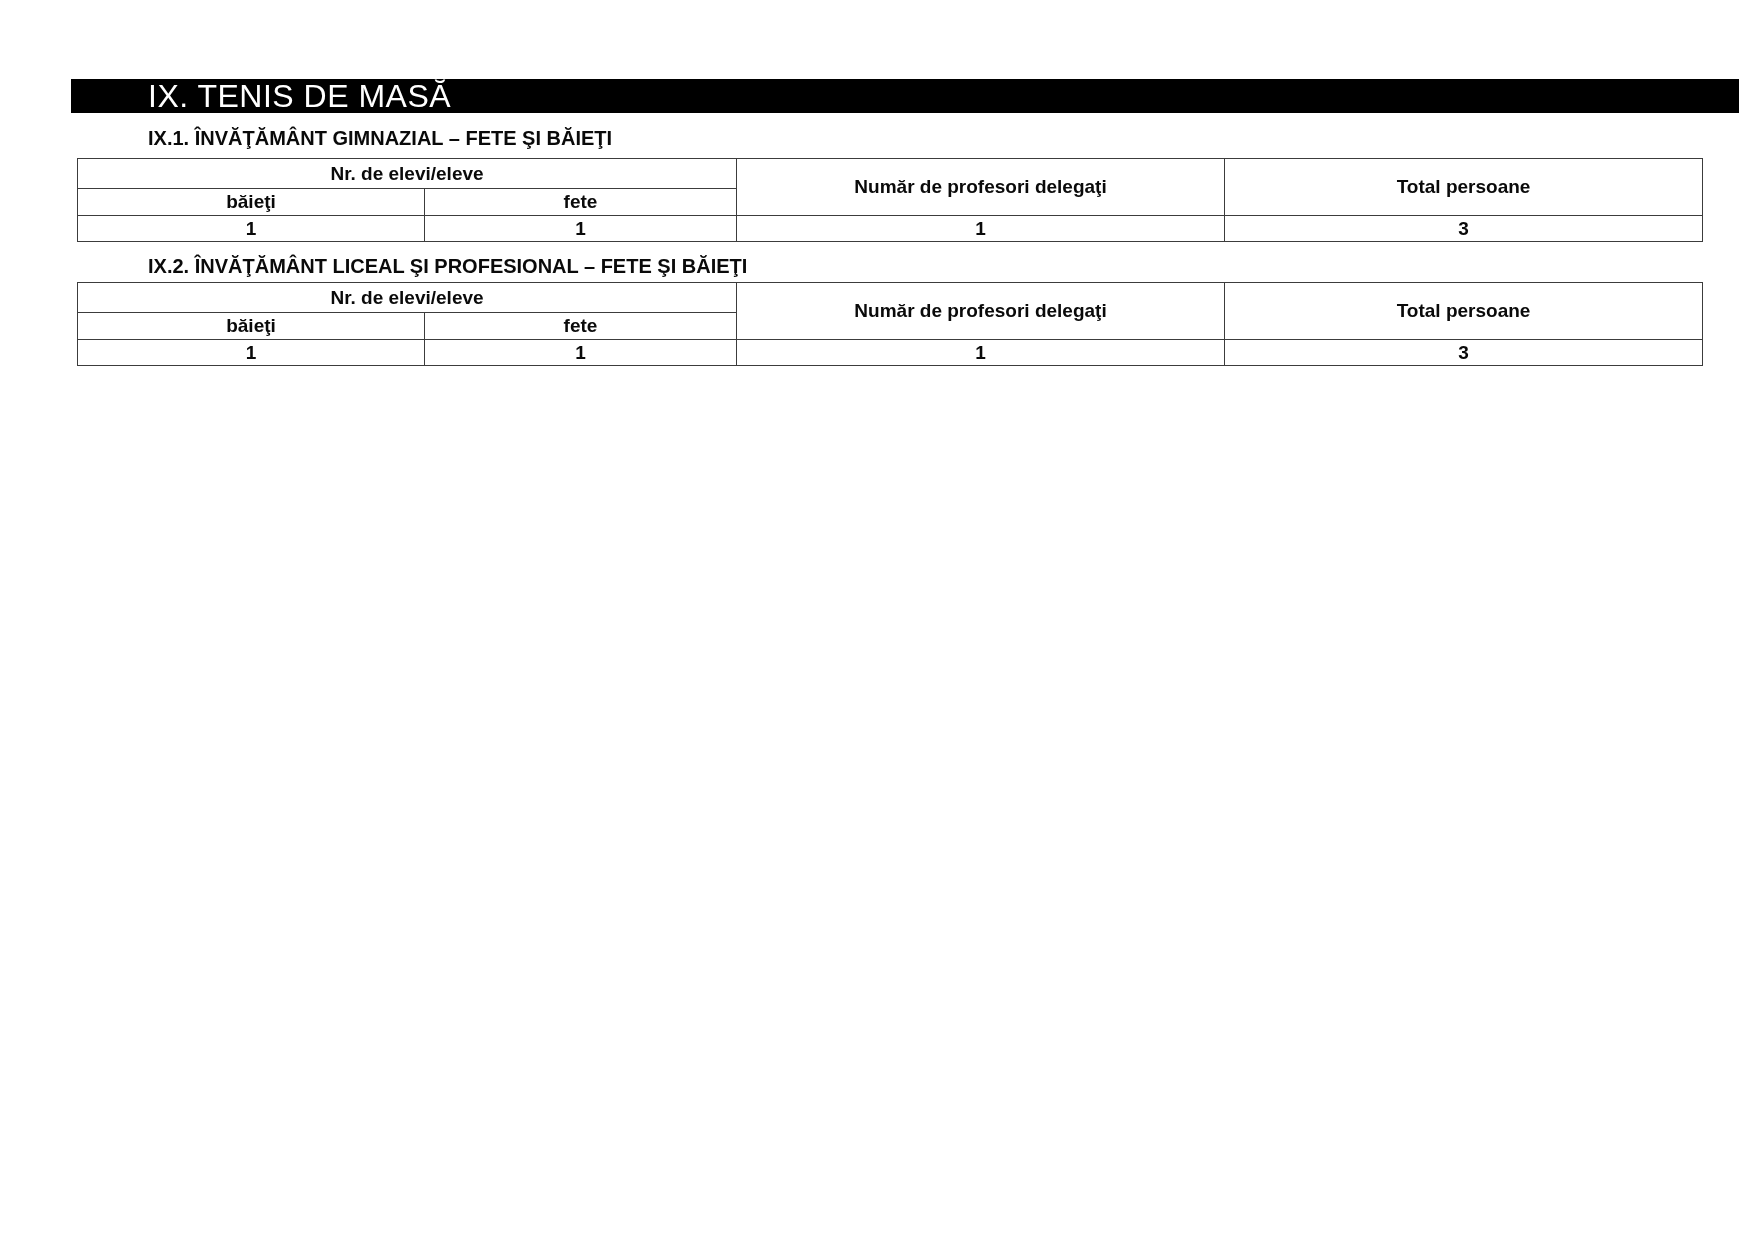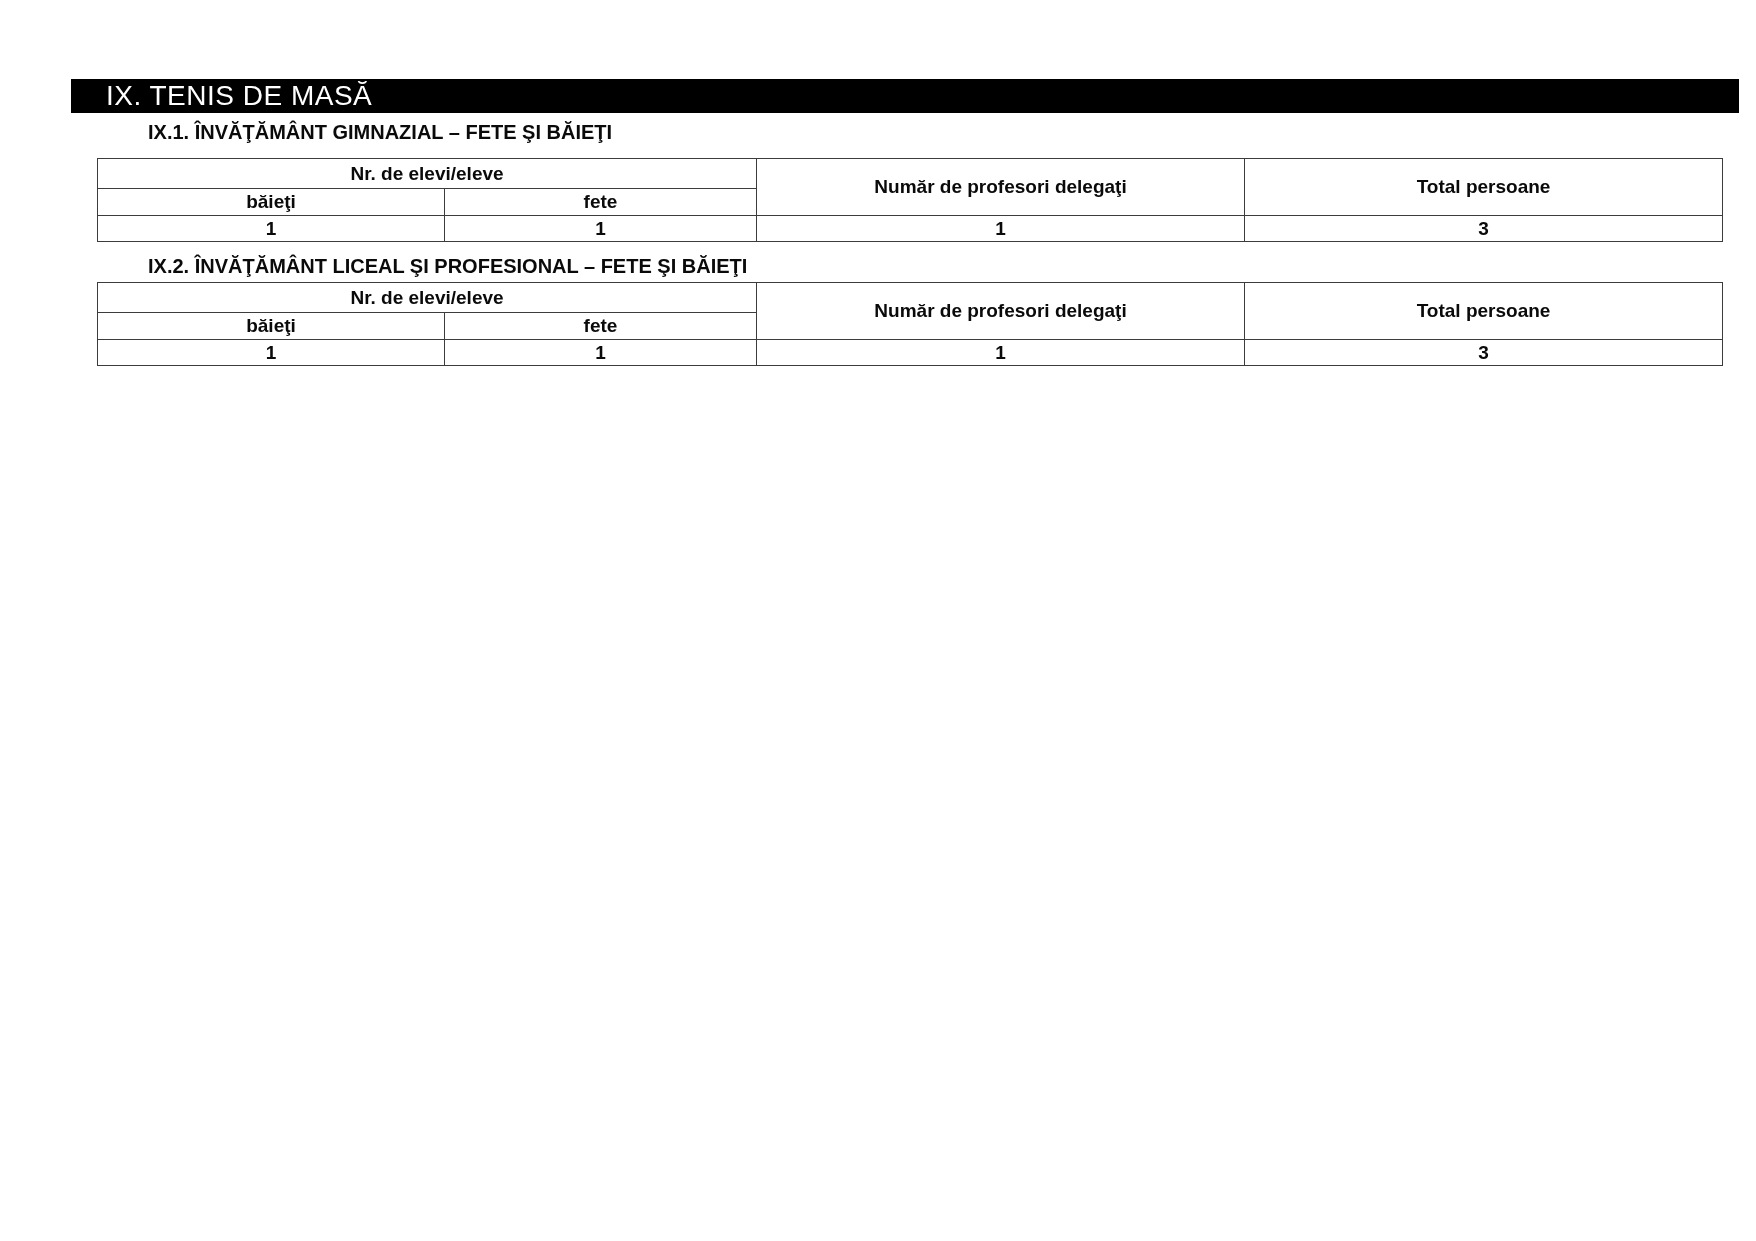--- a/index.html
+++ b/index.html
@@ -20,50 +20,49 @@
   .banner {
     position: absolute;
     left: 71px;
     top: 79px;
     width: 1668px;
     height: 34px;
     background: #000000;
   }
   .banner-title {
     color: #ffffff;
-    font-size: 28px;
+    font-size: 32px;
     font-weight: 500;
     line-height: 34px;
-    padding-left: 35px;
+    padding-left: 77px;
     letter-spacing: 0.5px;
     white-space: nowrap;
   }
 
   
   .section-title {
     position: absolute;
     left: 148px;
     font-size: 20px;
     font-weight: bold;
     line-height: 24px;
     color: #0a0a0a;
     white-space: nowrap;
   }
-  .section-title.s1 { top: 120px; text-align: center; }
+  .section-title.s1 { top: 126px; text-align: center; }
   .section-title.s2 { top: 254px; }
 
   
   table.stats-table {
     position: absolute;
     left: 77px;
     width: 1625px;
     border-collapse: collapse;
     table-layout: fixed;
     background: #ffffff;
-    margin-left: 20px;
   }
   table.t1 { top: 158px; }
   table.t2 { top: 282px; }
 
   table.stats-table col.c1 { width: 347px; }
   table.stats-table col.c2 { width: 312px; }
   table.stats-table col.c3 { width: 488px; }
   table.stats-table col.c4 { width: 478px; }
 
   table.stats-table th,

